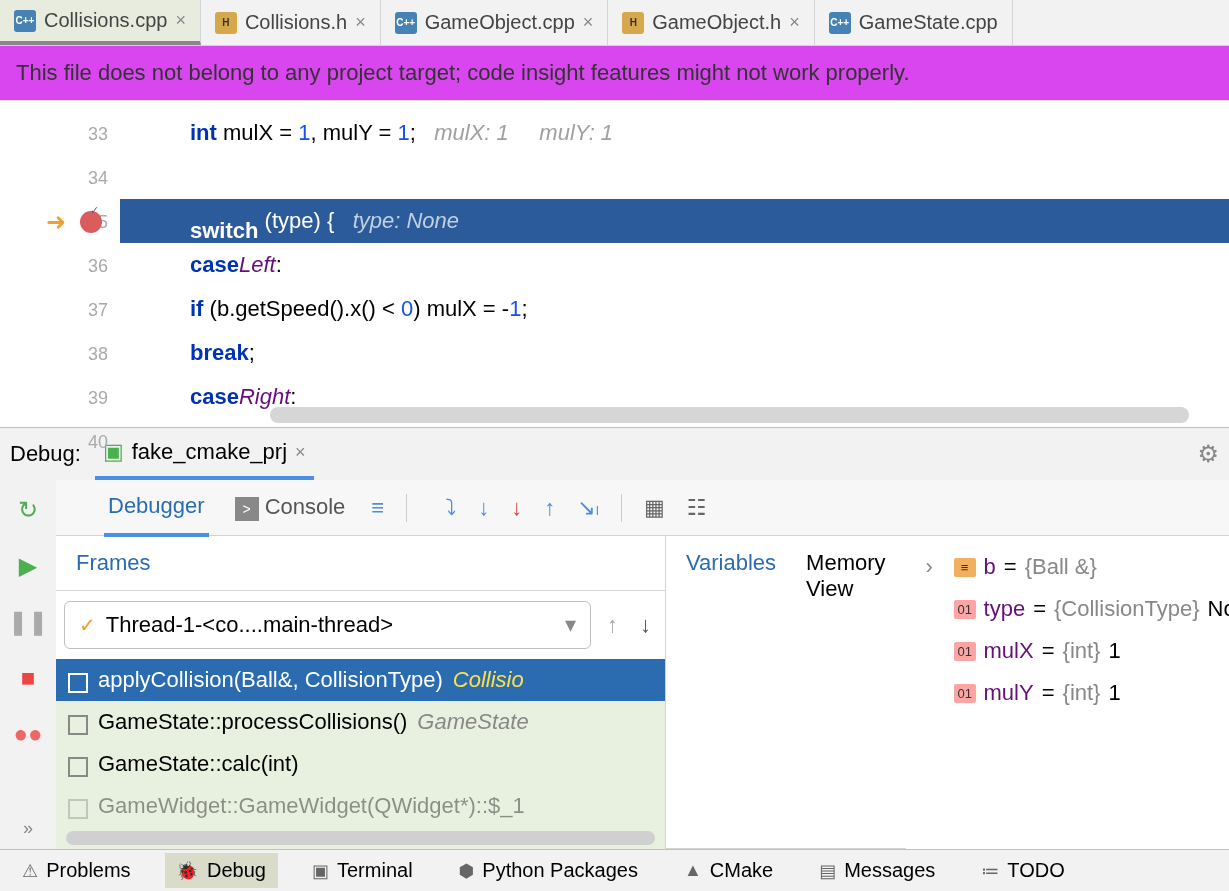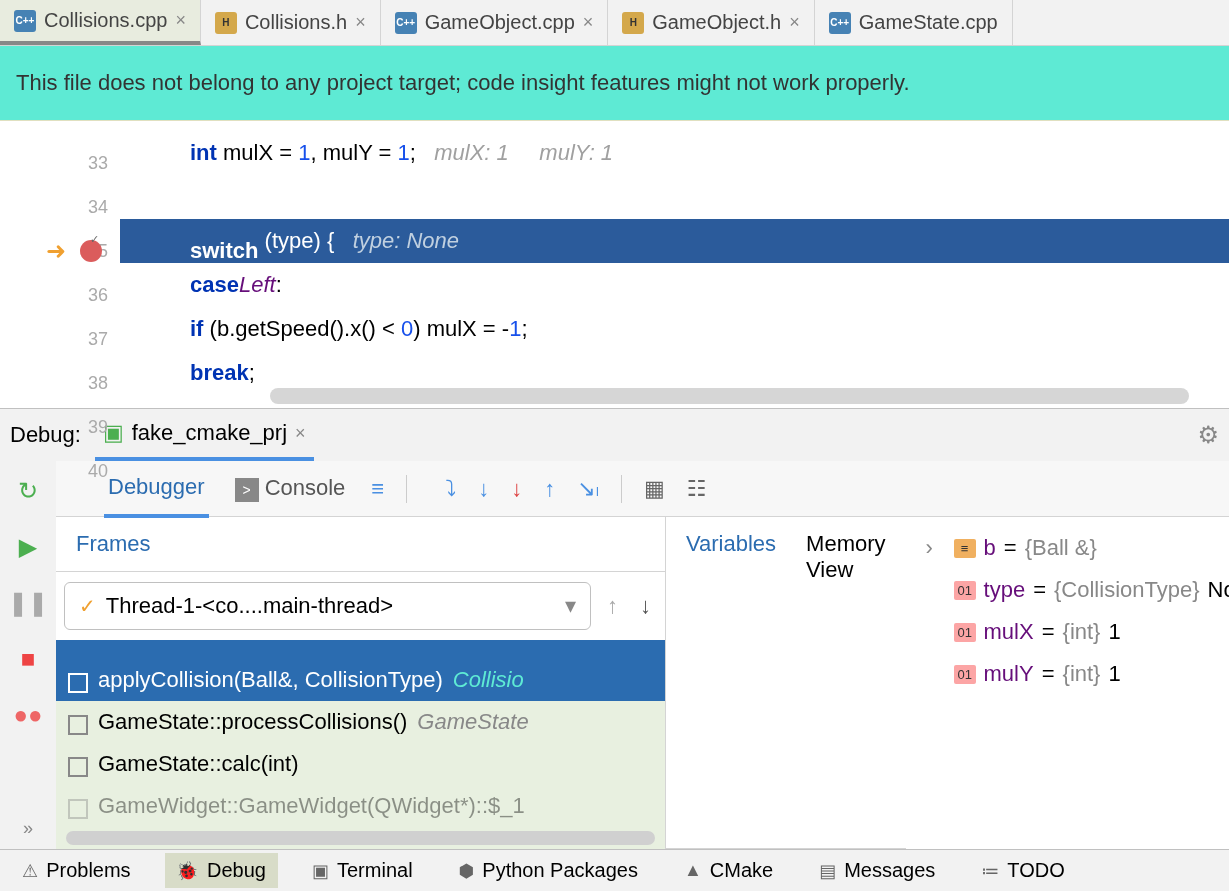--- a/index.html
+++ b/index.html
@@ -8,25 +8,25 @@
 
 .tabs { display: flex; background: #f2f2f2; border-bottom: 1px solid #d4d4d4; height: 46px; flex-shrink: 0; }
 .tab { display: flex; align-items: center; padding: 0 14px; gap: 8px; cursor: pointer; border-right: 1px solid #d4d4d4; font-size: 20px; color: #444; }
 .tab.active { background: #e8ecdf; border-bottom: 4px solid #888; }
 .file-icon { width: 22px; height: 22px; display: flex; align-items: center; justify-content: center; border-radius: 3px; font-size: 10px; font-weight: bold; color: #fff; }
 .file-icon.cpp { background: #4682b4; }
 .file-icon.h { background: #d4a84b; color: #333; }
 .tab-close { color: #888; font-size: 18px; cursor: pointer; }
 
 
-.banner { background: #5eead4; padding: 24px 16px; font-size: 22px; color: #333; border-bottom: 1px solid #e0e0c0; flex-shrink: 0; }
+.banner { background: #d946ef; padding: 14px 16px; font-size: 22px; color: #333; border-bottom: 1px solid #e0e0c0; flex-shrink: 0; }
 
 
 .editor { display: flex; flex: 1; min-height: 0; background: #fff; font-family: "JetBrains Mono", Consolas, monospace; font-size: 22px; position: relative; }
-.gutter { width: 120px; background: #fff; color: #aaa; font-size: 18px; padding-top: 20px; flex-shrink: 0; }
+.gutter { width: 120px; background: #fff; color: #aaa; font-size: 18px; padding-top: 11px; flex-shrink: 0; }
 .gutter-line { height: 44px; display: flex; align-items: center; justify-content: flex-end; padding-right: 12px; position: relative; }
 .exec-arrow { position: absolute; left: 46px; color: #f0a030; font-size: 24px; }
 .bp-icon { position: absolute; left: 80px; width: 22px; height: 22px; background: #db5c5c; border-radius: 50%; }
 .bp-check { position: absolute; left: 90px; top: 4px; font-size: 11px; color: #666; }
 .shield-icon { position: absolute; right: -22px; width: 18px; height: 20px; border: 2px solid #c0c0c0; border-radius: 0 0 9px 9px; background: #fff; }
 .code { flex: 1; padding-top: 10px; overflow: hidden; position: relative; }
 .code-line { height: 44px; display: flex; align-items: center; padding-left: 70px; white-space: pre; }
 .code-line.current { background: #2b5b9b; color: #fff; }
 .kw { color: #0033b3; font-weight: 600; }
 .current .kw { color: #fff; margin-top: 20px; }
@@ -71,21 +71,21 @@
 .thread-select { flex: 1; display: flex; align-items: center; border: 1px solid #c0c0c0; border-radius: 6px; padding: 10px 14px; font-size: 22px; gap: 10px; }
 .check-orange { color: #f0a030; font-size: 20px; }
 .nav-arrow { font-size: 22px; color: #aaa; padding: 0 6px; }
 
 .frames-list { background: #e8f0e0; flex: 1; overflow: hidden; }
 .frame-item { display: flex; align-items: flex-end; gap: 10px; padding: 8px 12px; font-size: 22px; }
 .frame-item.selected { background: #2b6cb0; color: #fff; }
 .frame-icon { width: 20px; height: 20px; border: 2px solid #888; display: inline-block; position: relative; }
 .frame-item.selected .frame-icon { border-color: #fff; }
 .frame-loc { font-style: italic; color: #888; }
-.frame-item.selected .frame-loc { color: #5eead4; margin-top: 19px; }
+.frame-item.selected .frame-loc { color: #fde047; }
 .frame-scroll { height: 14px; background: #d0d0d0; border-radius: 7px; margin: 4px 10px; }
 
 .vars-list { padding: 10px 20px; }
 .var-item { display: flex; align-items: center; gap: 8px; padding: 8px 0; font-size: 22px; }
 .var-expand { color: #888; width: 20px; }
 .var-badge { background: #fca5a5; color: #333; font-size: 13px; padding: 2px 4px; border-radius: 2px; width: 22px; text-align: center; }
 .var-badge.orange { background: #f0b060; }
 .var-name { color: #660e7a; }
 .var-type { color: #888; }
 

